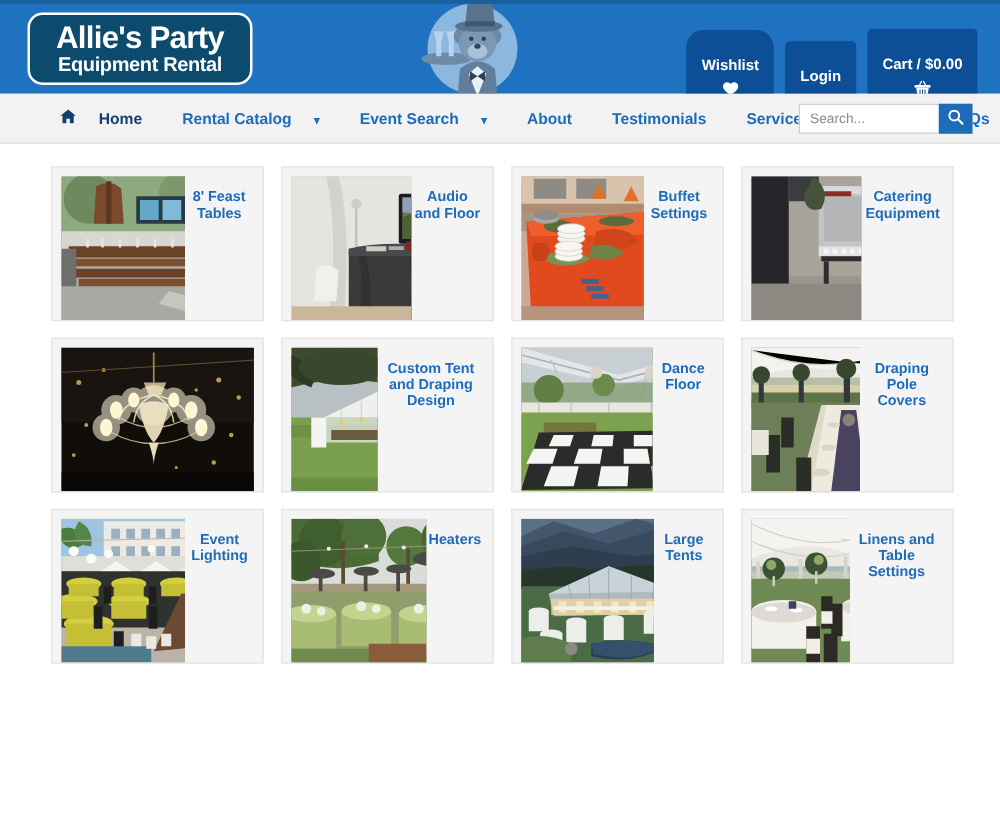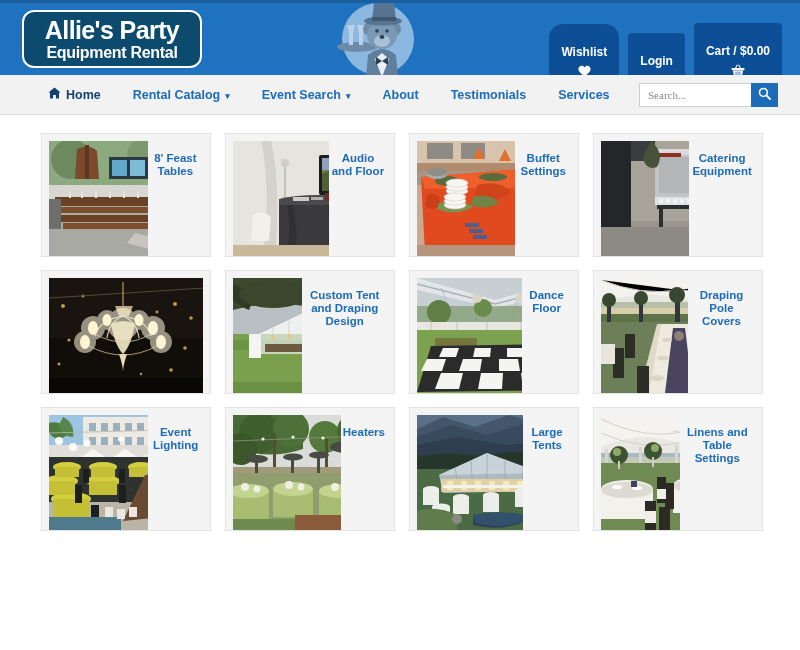--- a/index.html
+++ b/index.html
@@ -88,21 +88,21 @@
     align-items: center;
     padding-left: 32px;
   }
   .nav-item {
     color: #1c6cba;
     font-size: 12.5px;
     font-weight: bold;
     padding: 0 16px;
     display: flex;
     align-items: center;
-    gap: 5px;
+    gap: 18px;
     cursor: pointer;
     white-space: nowrap;
     height: 40px;
   }
   .nav-item.active { color: #15406e; }
   .caret {
     font-size: 9px;
     color: #1c6cba;
     transform: translateY(1px);
   }
@@ -117,21 +117,21 @@
     background: #ffffff;
   }
   .search-input {
     border: none;
     outline: none;
     width: 111px;
     padding: 0 8px;
     font-size: 11px;
     color: #555;
     background: transparent;
-    font-family: Liberation Serif, serif;
+    font-family: Liberation Sans, sans-serif;
   }
   .search-input::placeholder { color: #8a8a8a; }
   .search-btn {
     width: 27px;
     background: #1c6cba;
     border: none;
     display: flex;
     align-items: center;
     justify-content: center;
     cursor: pointer;

